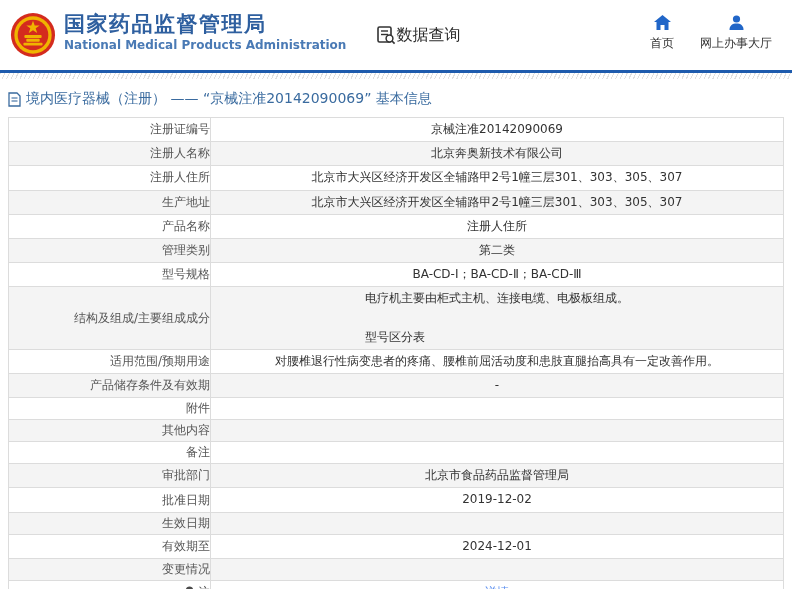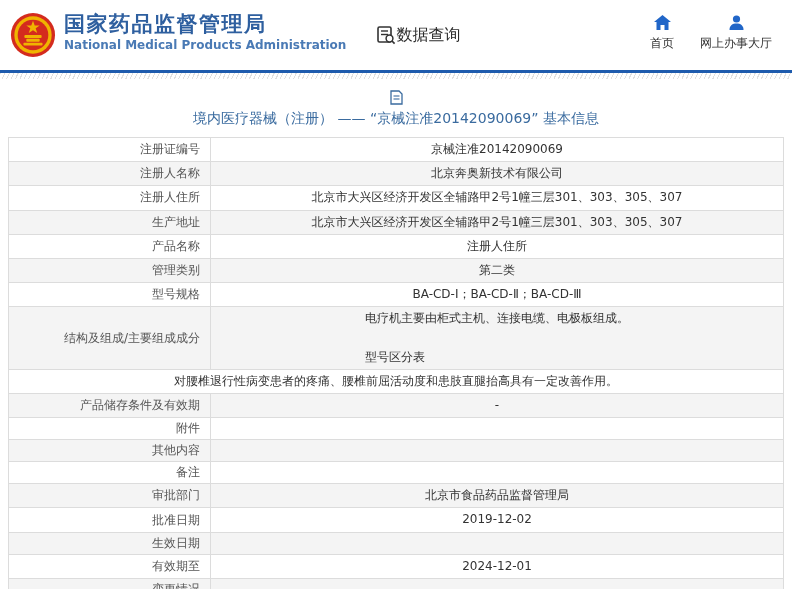--- a/index.html
+++ b/index.html
@@ -20,31 +20,31 @@
     font-size:12px; color:#333; cursor:pointer; }
   .nav-item svg { display:block; }
 
   
   .blue-line { height:3px; background:#1e5bad; }
   .hatch-band { height:6px;
     background:repeating-linear-gradient(115deg,#e0e0e0 0,#e0e0e0 1px,transparent 1px,transparent 4px); }
 
   
   .breadcrumb { margin:11px 8px 9px 8px; display:flex; align-items:center; gap:5px;
-    color:#3a6b9f; font-size:14px;flex-direction:column; }
+    color:#3a6b9f; font-size:14px; }
 
   
   .info-table { margin:0 8px; border:1px solid #dcdcdc; }
   .row { display:flex; border-bottom:1px solid #dcdcdc; min-height:22px; background:#fff; }
   .row:last-child { border-bottom:none; }
   .row.alt { background:#f4f4f4; }
   .cell { font-size:12px; }
   .cell.label { width:202px; flex:0 0 202px; border-right:1px solid #dcdcdc;
     display:flex; align-items:center; justify-content:flex-end; gap:4px;
-    padding-right:10px; color:#555; }
+    color:#555; }
   .cell.value { flex:1; display:flex; align-items:center; padding:2px 12px;
     color:#333; white-space:pre-line; line-height:1.6;justify-content:center; }
   .row.tall { min-height:55px; }
   .link { color:#5b8ff0; cursor:pointer; }
 </style>
 </head>
 <body>
 
 <header class="site-header">
   <div class="logo-block">
@@ -148,20 +148,23 @@
     </div>
     <div class="row alt tall">
       <div class="cell label">
         <span>结构及组成/主要组成成分</span>
       </div>
       <div class="cell value"><span>电疗机主要由柜式主机、连接电缆、电极板组成。
 
 型号区分表</span></div>
     </div>
     <div class="row">
+      <div class="cell label">
+        <span>适用范围/预期用途</span>
+      </div>
       <div class="cell value"><span>对腰椎退行性病变患者的疼痛、腰椎前屈活动度和患肢直腿抬高具有一定改善作用。</span></div>
     </div>
     <div class="row alt">
       <div class="cell label">
         <span>产品储存条件及有效期</span>
       </div>
       <div class="cell value"><span>-</span></div>
     </div>
     <div class="row">
       <div class="cell label">

